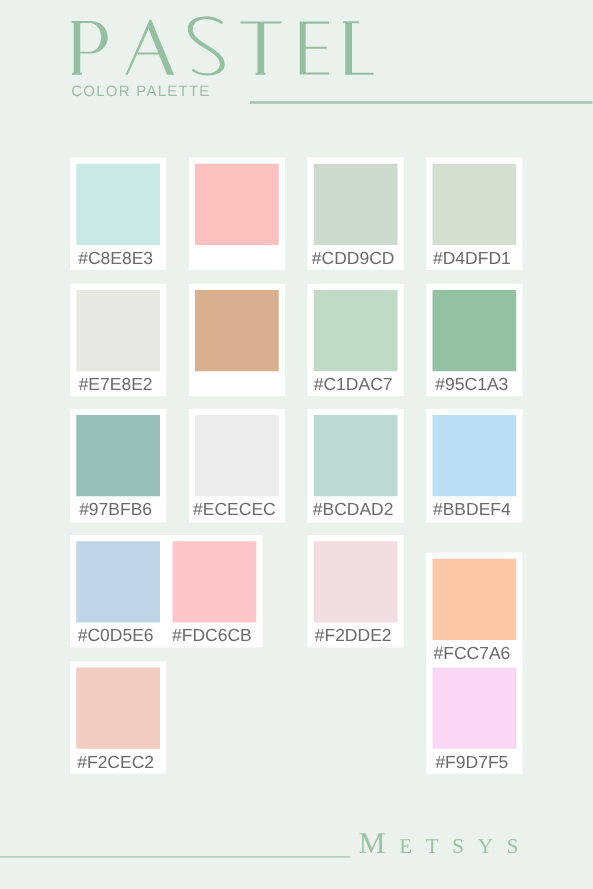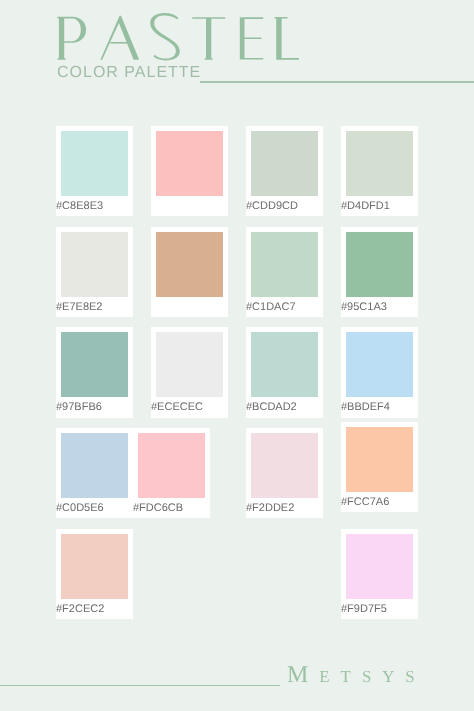--- a/index.html
+++ b/index.html
@@ -3,30 +3,30 @@
 <meta charset="utf-8">
 <title>Pastel Color Palette</title>
 <style>
   html,body{margin:0;padding:0;}
   body{width:474px;height:711px;background:#ebf1ed;font-family:"Liberation Sans",sans-serif;overflow:hidden;position:relative;
        -webkit-font-smoothing:antialiased;text-rendering:geometricPrecision;}
   #poster{position:absolute;left:0;top:0;width:474px;height:711px;}
 
   
   #title-svg{position:absolute;left:0;top:0;width:474px;height:80px;}
-  .subtitle{position:absolute;left:57px;top:64.5px;font-size:16px;letter-spacing:1px;
+  .subtitle{position:absolute;left:57px;top:64.5px;font-size:12px;letter-spacing:1px;
             color:#a2bca8;white-space:nowrap;line-height:16px;}
   .rule{position:absolute;height:1.6px;background:#a4c5ab;}
 
   
   #grid{position:absolute;left:56px;top:126px;width:362px;height:493px;}
   .card{position:absolute;background:#ffffff;}
   .sw{position:absolute;left:4.5px;top:5px;width:67.5px;height:65px;}
   .hex{position:absolute;left:0;top:65px;width:73px;height:25px;line-height:31px;
-       text-align:left;font-size:11px;color:#6a6a6a;transform:translateZ(0);}
+       text-align:center;font-size:14px;color:#6a6a6a;transform:translateZ(0);}
 
   
   .brand{position:absolute;left:287px;top:662.5px;font-family:"Liberation Serif",serif;
          font-size:24px;letter-spacing:11px;color:#9cc2a4;
          white-space:nowrap;line-height:24px;}
   .brand .sc{font-size:16.8px;}
 </style>
 </head>
 <body>
 
@@ -115,21 +115,21 @@
         <div class="hex">#C0D5E6</div>
       </div>
       <div class="card" style="left: 77px; top: 302.1px; width: 76.6px; height: 90.4px;">
         <div class="sw" style="background: rgb(253, 198, 203);"></div>
         <div class="hex">#FDC6CB</div>
       </div>
       <div class="card" style="left: 190px; top: 302.1px; width: 76.6px; height: 90.4px;">
         <div class="sw" style="background: rgb(242, 221, 226);"></div>
         <div class="hex">#F2DDE2</div>
       </div>
-      <div class="card" style="left: 285px; top: 296px; width: 76.6px; height: 90.4px;">
+      <div class="card" style="left: 285px; top: 316px; width: 76.6px; height: 90.4px;">
         <div class="sw" style="background: rgb(252, 199, 166);"></div>
         <div class="hex">#FCC7A6</div>
       </div>
       <div class="card" style="left: 0px; top: 402.8px; width: 76.6px; height: 90.4px;">
         <div class="sw" style="background: rgb(242, 206, 194);"></div>
         <div class="hex">#F2CEC2</div>
       </div>
       <div class="card" style="left: 285px; top: 402.8px; width: 76.6px; height: 90.4px;">
         <div class="sw" style="background: rgb(249, 215, 245);"></div>
         <div class="hex">#F9D7F5</div>

